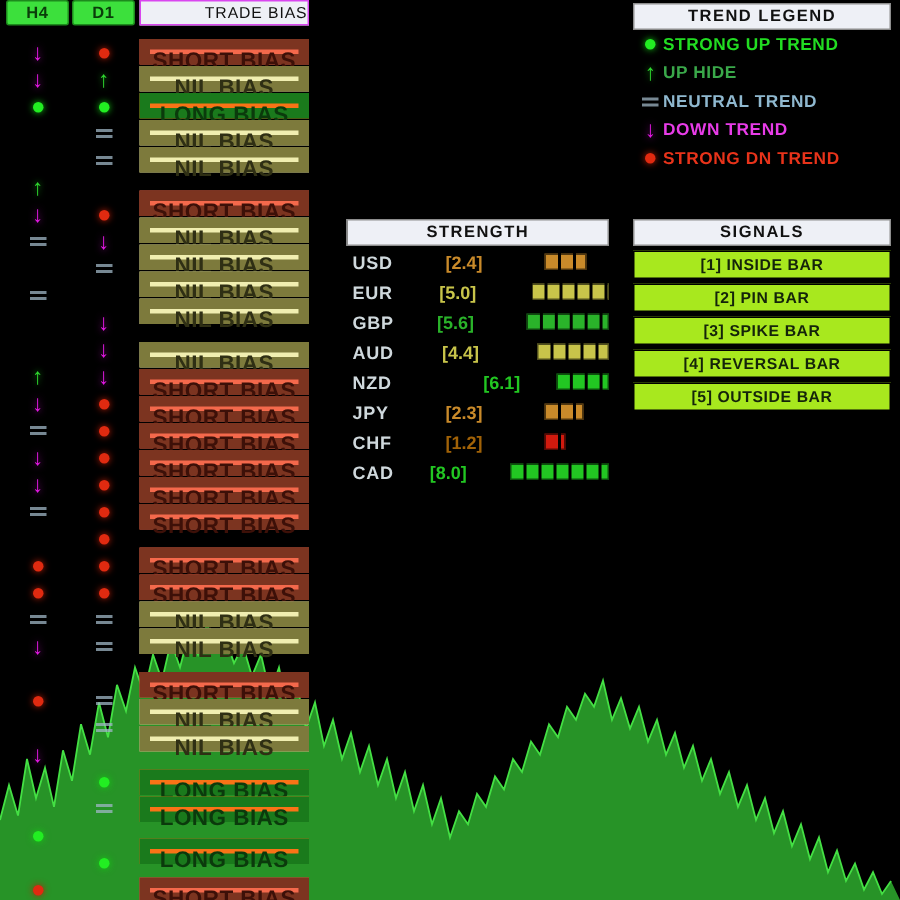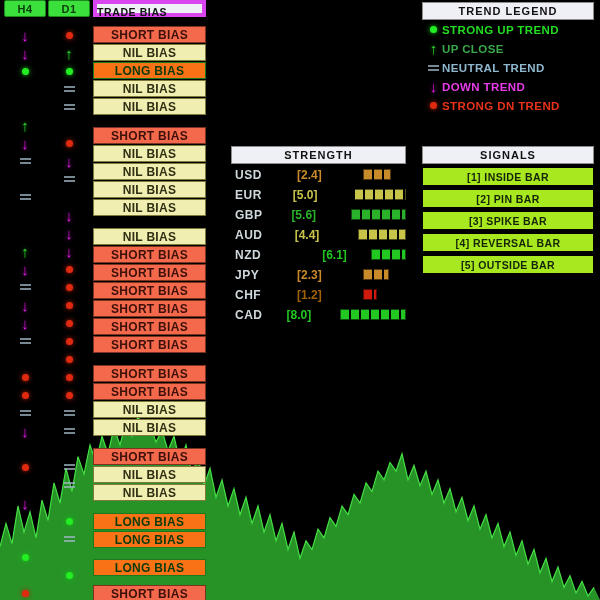--- a/index.html
+++ b/index.html
@@ -43,30 +43,30 @@
                    text-shadow: 0 0 4px #1aa81a; }
   .ic-arrow-down { color: #e418e4; font-size: 15px; font-weight: bold;
                    text-shadow: 0 0 5px #b010b0; }
   .ic-neutral { width: 11px; }
   .ic-neutral i { display: block; height: 2px; background: #9fb6c4;
                   margin: 2px 0; opacity: .75; }
 
   
   #col-bias { position: absolute; left: 93px; top: 0; width: 113px; z-index: 3; }
   .bias-head {
-    height: 17px; line-height: 16px; text-align: left;
+    height: 17px; line-height: 16px; text-align: right;
     background: #eef0f6; color: #111;
-    font-size: 10.5px; font-weight: bold; letter-spacing: .6px;
-    border: 4px solid #d946ef;
+    font-size: 10.5px; font-weight: normal; letter-spacing: .6px;
+    border: 1px solid #d946ef;
   }
   .bias-cell {
     position: absolute; left: 0; width: 113px; height: 17px;
     line-height: 16px; text-align: center;
-    font-size: 12px; font-weight: bold; letter-spacing: .3px;
-    border: 1px solid #7dd3fc;
+    font-size: 15px; font-weight: bold; letter-spacing: .3px;
+    border: 7px solid #7dd3fc;
   }
   .bias-short { background: #f4694c; color: #3d1008; border-color: #7c3420; }
   .bias-nil   { background: #f0eeb0; color: #2f2f14; border-color: #7d7a3c; }
   .bias-long  { background: #f97316; color: #0b3a0c; border-color: #1a7a1c; }
 
   
   .panel { position: absolute; z-index: 4; }
   .panel-head {
     height: 18px; line-height: 17px; text-align: center;
     background: #eef0f6; color: #111;
@@ -348,21 +348,21 @@
   <div class="legend-row">
         <span class="legend-ic">
           <span class="ic ic-dot-up"></span>
         </span>
         <span class="legend-tx" style="color: rgb(34, 221, 34);">STRONG UP TREND</span>
       </div>
       <div class="legend-row">
         <span class="legend-ic">
           <span class="ic ic-arrow-up">↑</span>
         </span>
-        <span class="legend-tx" style="color: rgb(58, 168, 74);">UP CLOSE</span>
+        <span class="legend-tx" style="color: rgb(58, 168, 74);">UP HIDE</span>
       </div>
       <div class="legend-row">
         <span class="legend-ic">
           <span class="ic ic-neutral">
             <i></i>
             <i></i>
           </span>
         </span>
         <span class="legend-tx" style="color: rgb(143, 184, 207);">NEUTRAL TREND</span>
       </div>

